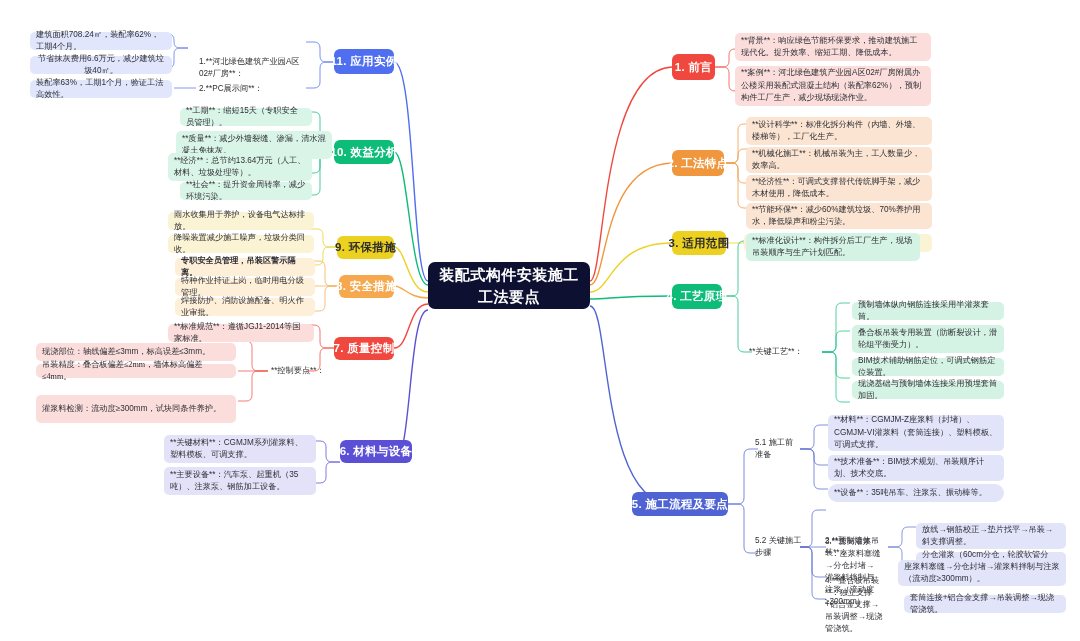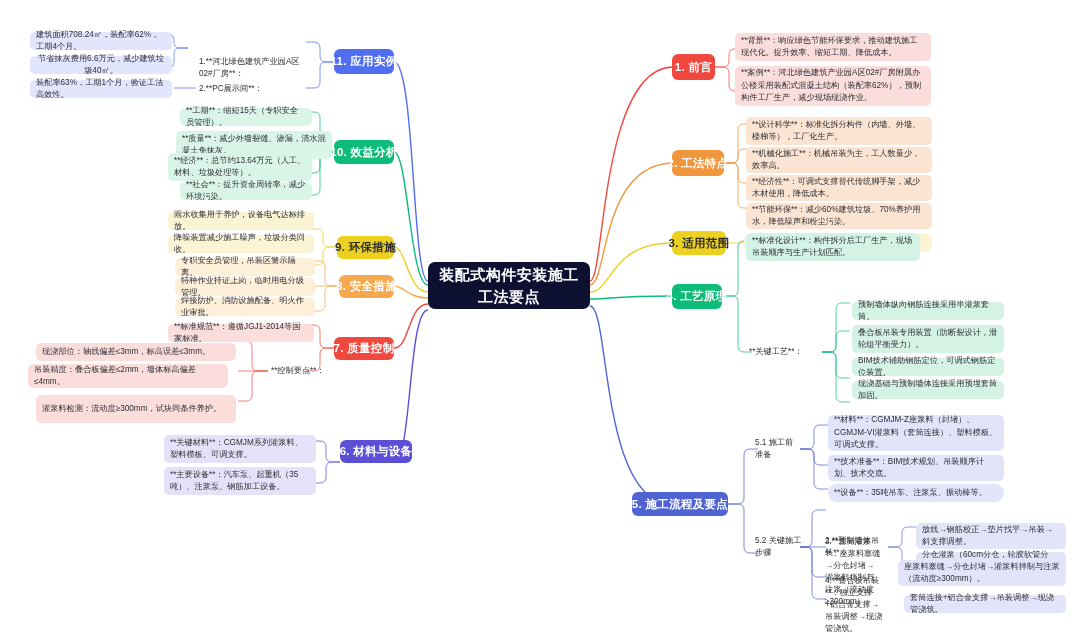--- a/index.html
+++ b/index.html
@@ -240,41 +240,41 @@
 
   <div class="node l1 dark-text" style="left:337px;top:236px;width:57px;height:23px;background:#edd121;">9. 环保措施</div>
   <div class="node leaf" style="left:168px;top:212px;width:146px;height:18px;background:#faf4d5;">
       <span>雨水收集用于养护，设备电气达标排放。</span>
     </div>
   <div class="node leaf" style="left:168px;top:235px;width:146px;height:18px;background:#faf4d5;">
       <span>降噪装置减少施工噪声，垃圾分类回收。</span>
     </div>
 
   <div class="node l1" style="left:339px;top:275px;width:55px;height:23px;background:#f5a84e;">8. 安全措施</div>
-  <div class="node leaf" style="left:175px;top:258px;width:140px;height:18px;background:#fdefd8;">
+  <div class="node leaf" style="left:175px;top:258px;width:140px;height:18px;background:#fdefd8;font-weight:bold;">
       <span>专职安全员管理，吊装区警示隔离。</span>
     </div>
   <div class="node leaf" style="left:175px;top:278px;width:140px;height:18px;background:#fdefd8;">
       <span>特种作业持证上岗，临时用电分级管理。</span>
     </div>
   <div class="node leaf" style="left:175px;top:298px;width:140px;height:18px;background:#fdefd8;">
       <span>焊接防护、消防设施配备、明火作业审批。</span>
     </div>
 
   <div class="node l1" style="left:334px;top:337px;width:60px;height:23px;background:#f0483e;">7. 质量控制</div>
   <div class="node leaf" style="left:168px;top:324px;width:146px;height:18px;background:#fbdedc;">
       <span>**标准规范**：遵循JGJ1-2014等国家标准。</span>
     </div>
   <div class="node mid" style="left:268px;top:364px;width:60px;height:14px;">
       <span>**控制要点**：</span>
     </div>
   <div class="node leaf" style="left:36px;top:343px;width:200px;height:18px;background:#fbdedc;">
       <span>现浇部位：轴线偏差≤3mm，标高误差≤3mm。</span>
     </div>
-  <div class="node leaf" style="left:28px;top:364px;width:200px;height:24px;background:#fbdedc;">
+  <div class="node leaf" style="left:36px;top:364px;width:200px;height:14px;background:#fbdedc;font-family:Liberation Serif, serif;">
       <span>吊装精度：叠合板偏差≤2mm，墙体标高偏差≤4mm。</span>
     </div>
   <div class="node leaf" style="left:36px;top:395px;width:200px;height:28px;background:#fbdedc;">
       <span>灌浆料检测：流动度≥300mm，试块同条件养护。</span>
     </div>
 
   <div class="node l1" style="left:340px;top:440px;width:72px;height:23px;background:#5b4fd6;">6. 材料与设备</div>
   <div class="node leaf" style="left:164px;top:435px;width:152px;height:28px;background:#e4e2f8;">
       <span>**关键材料**：CGMJM系列灌浆料、塑料模板、可调支撑。</span>
     </div>

